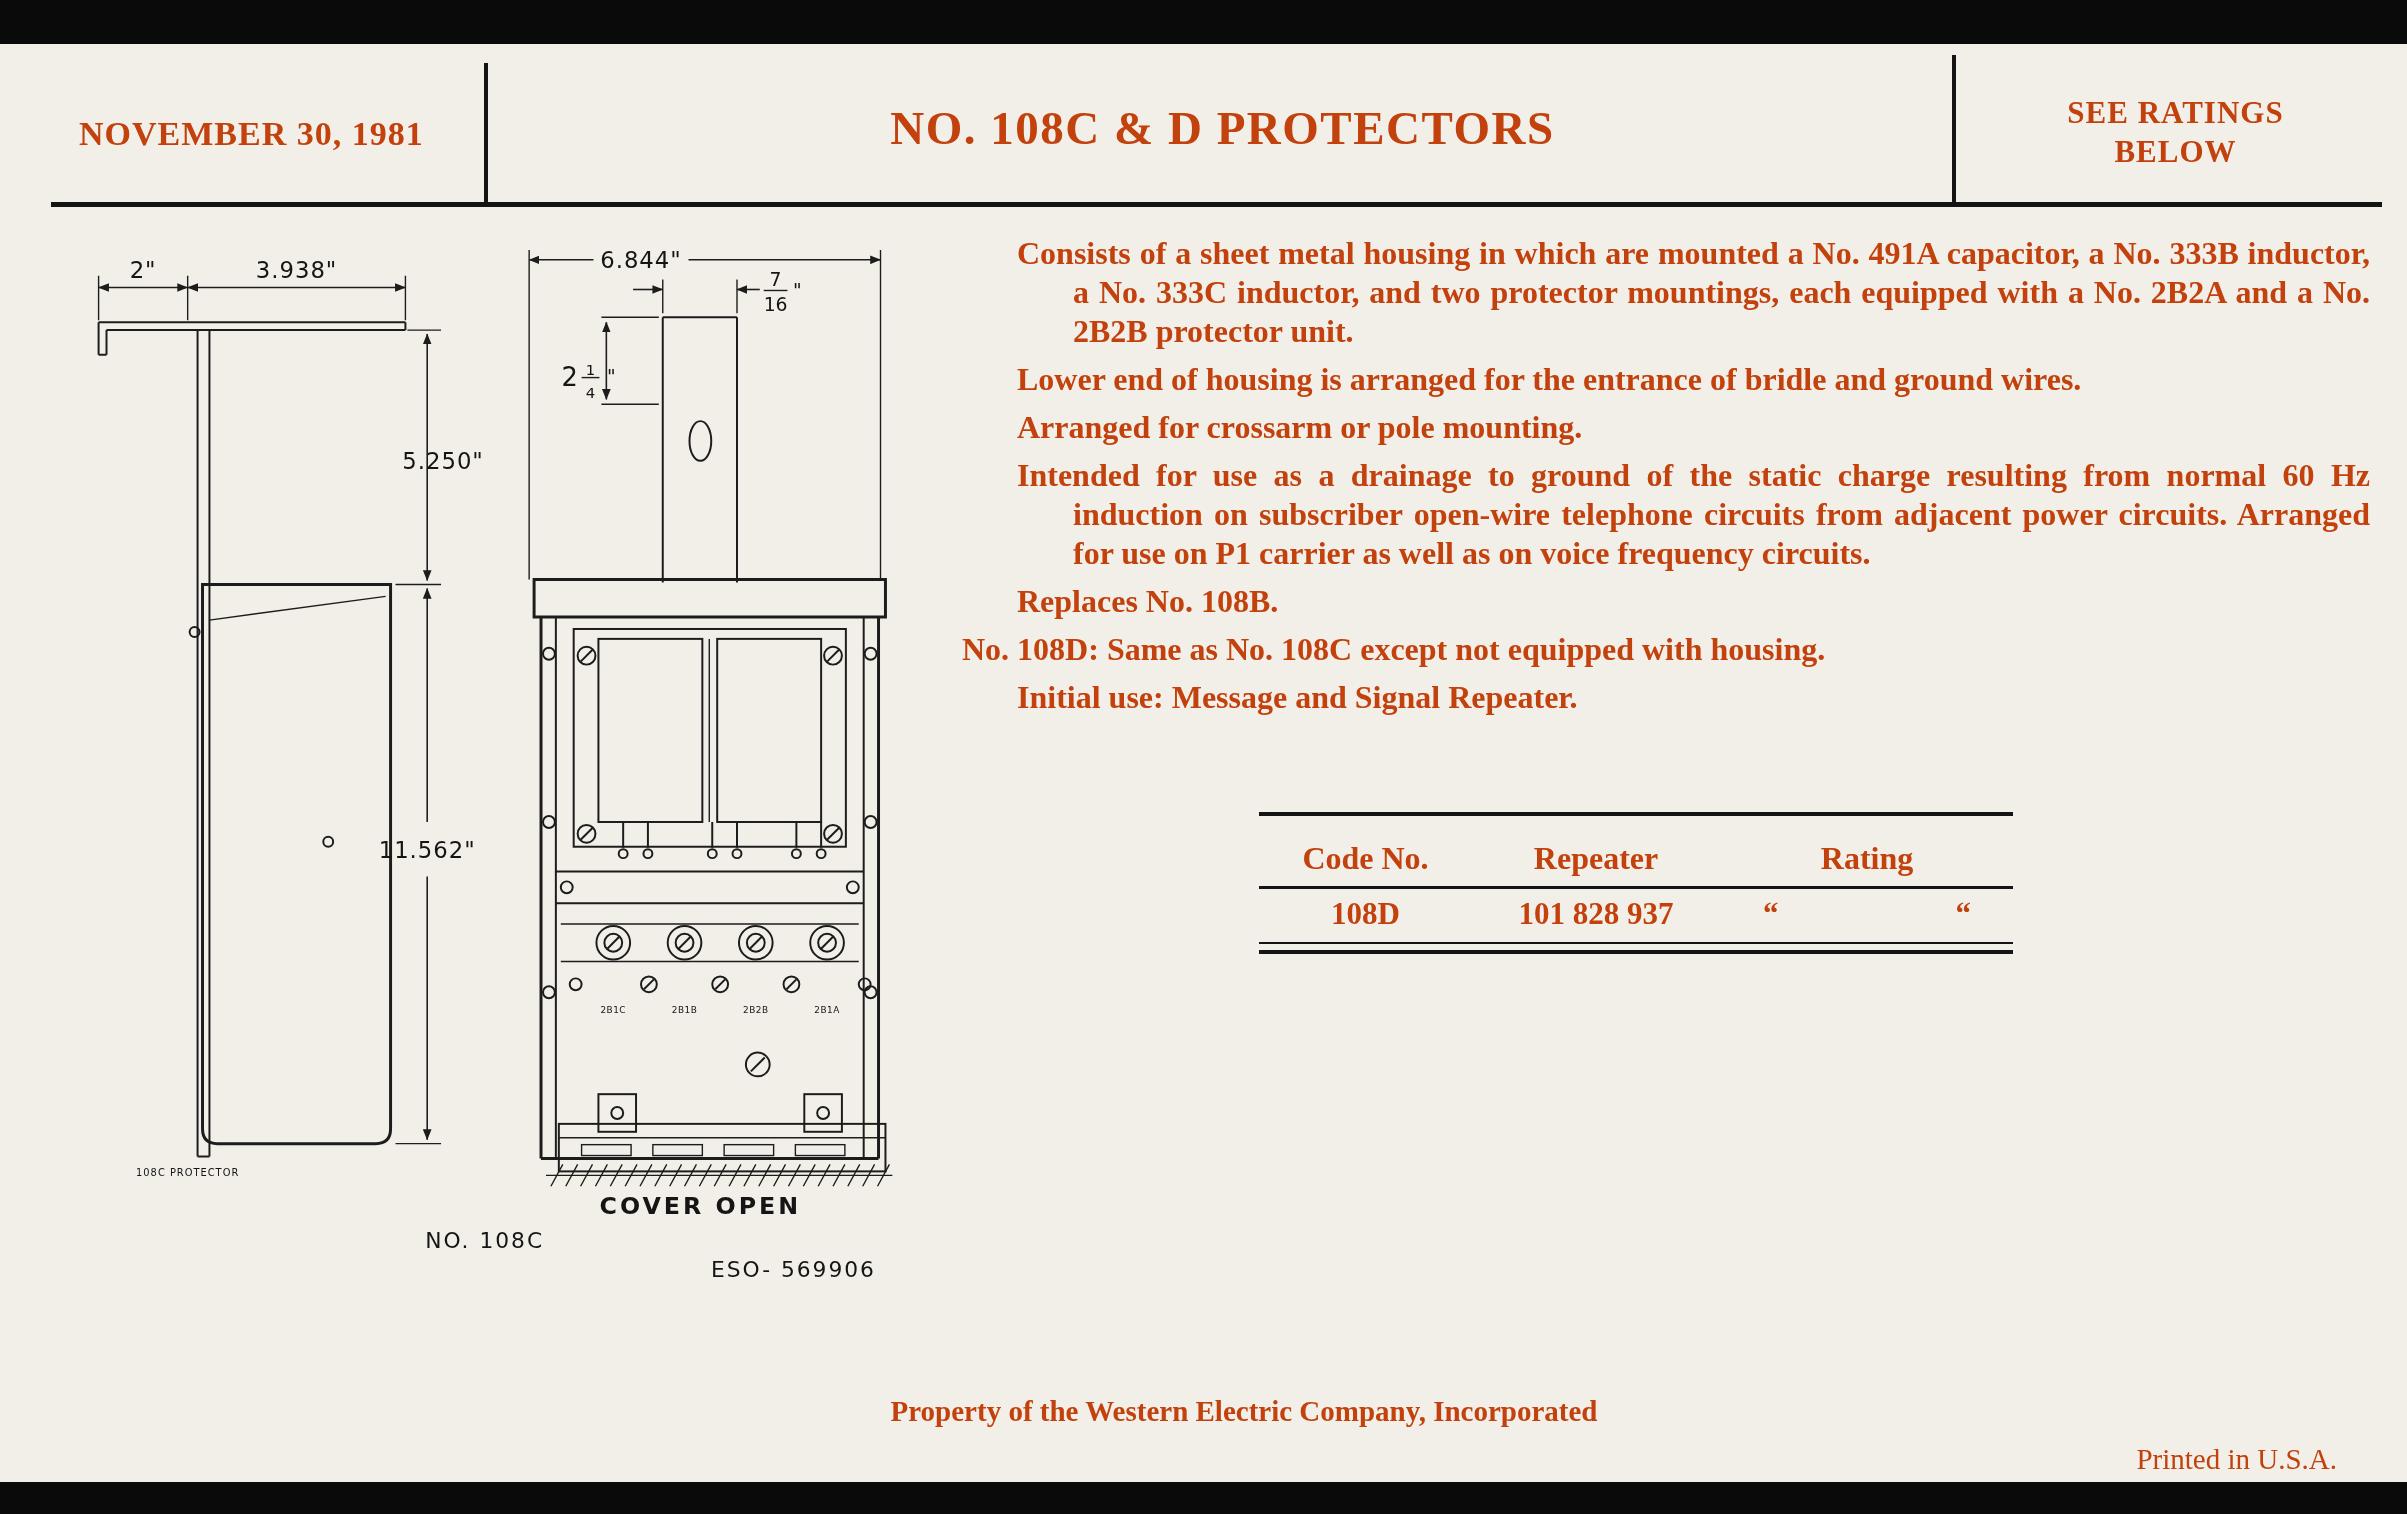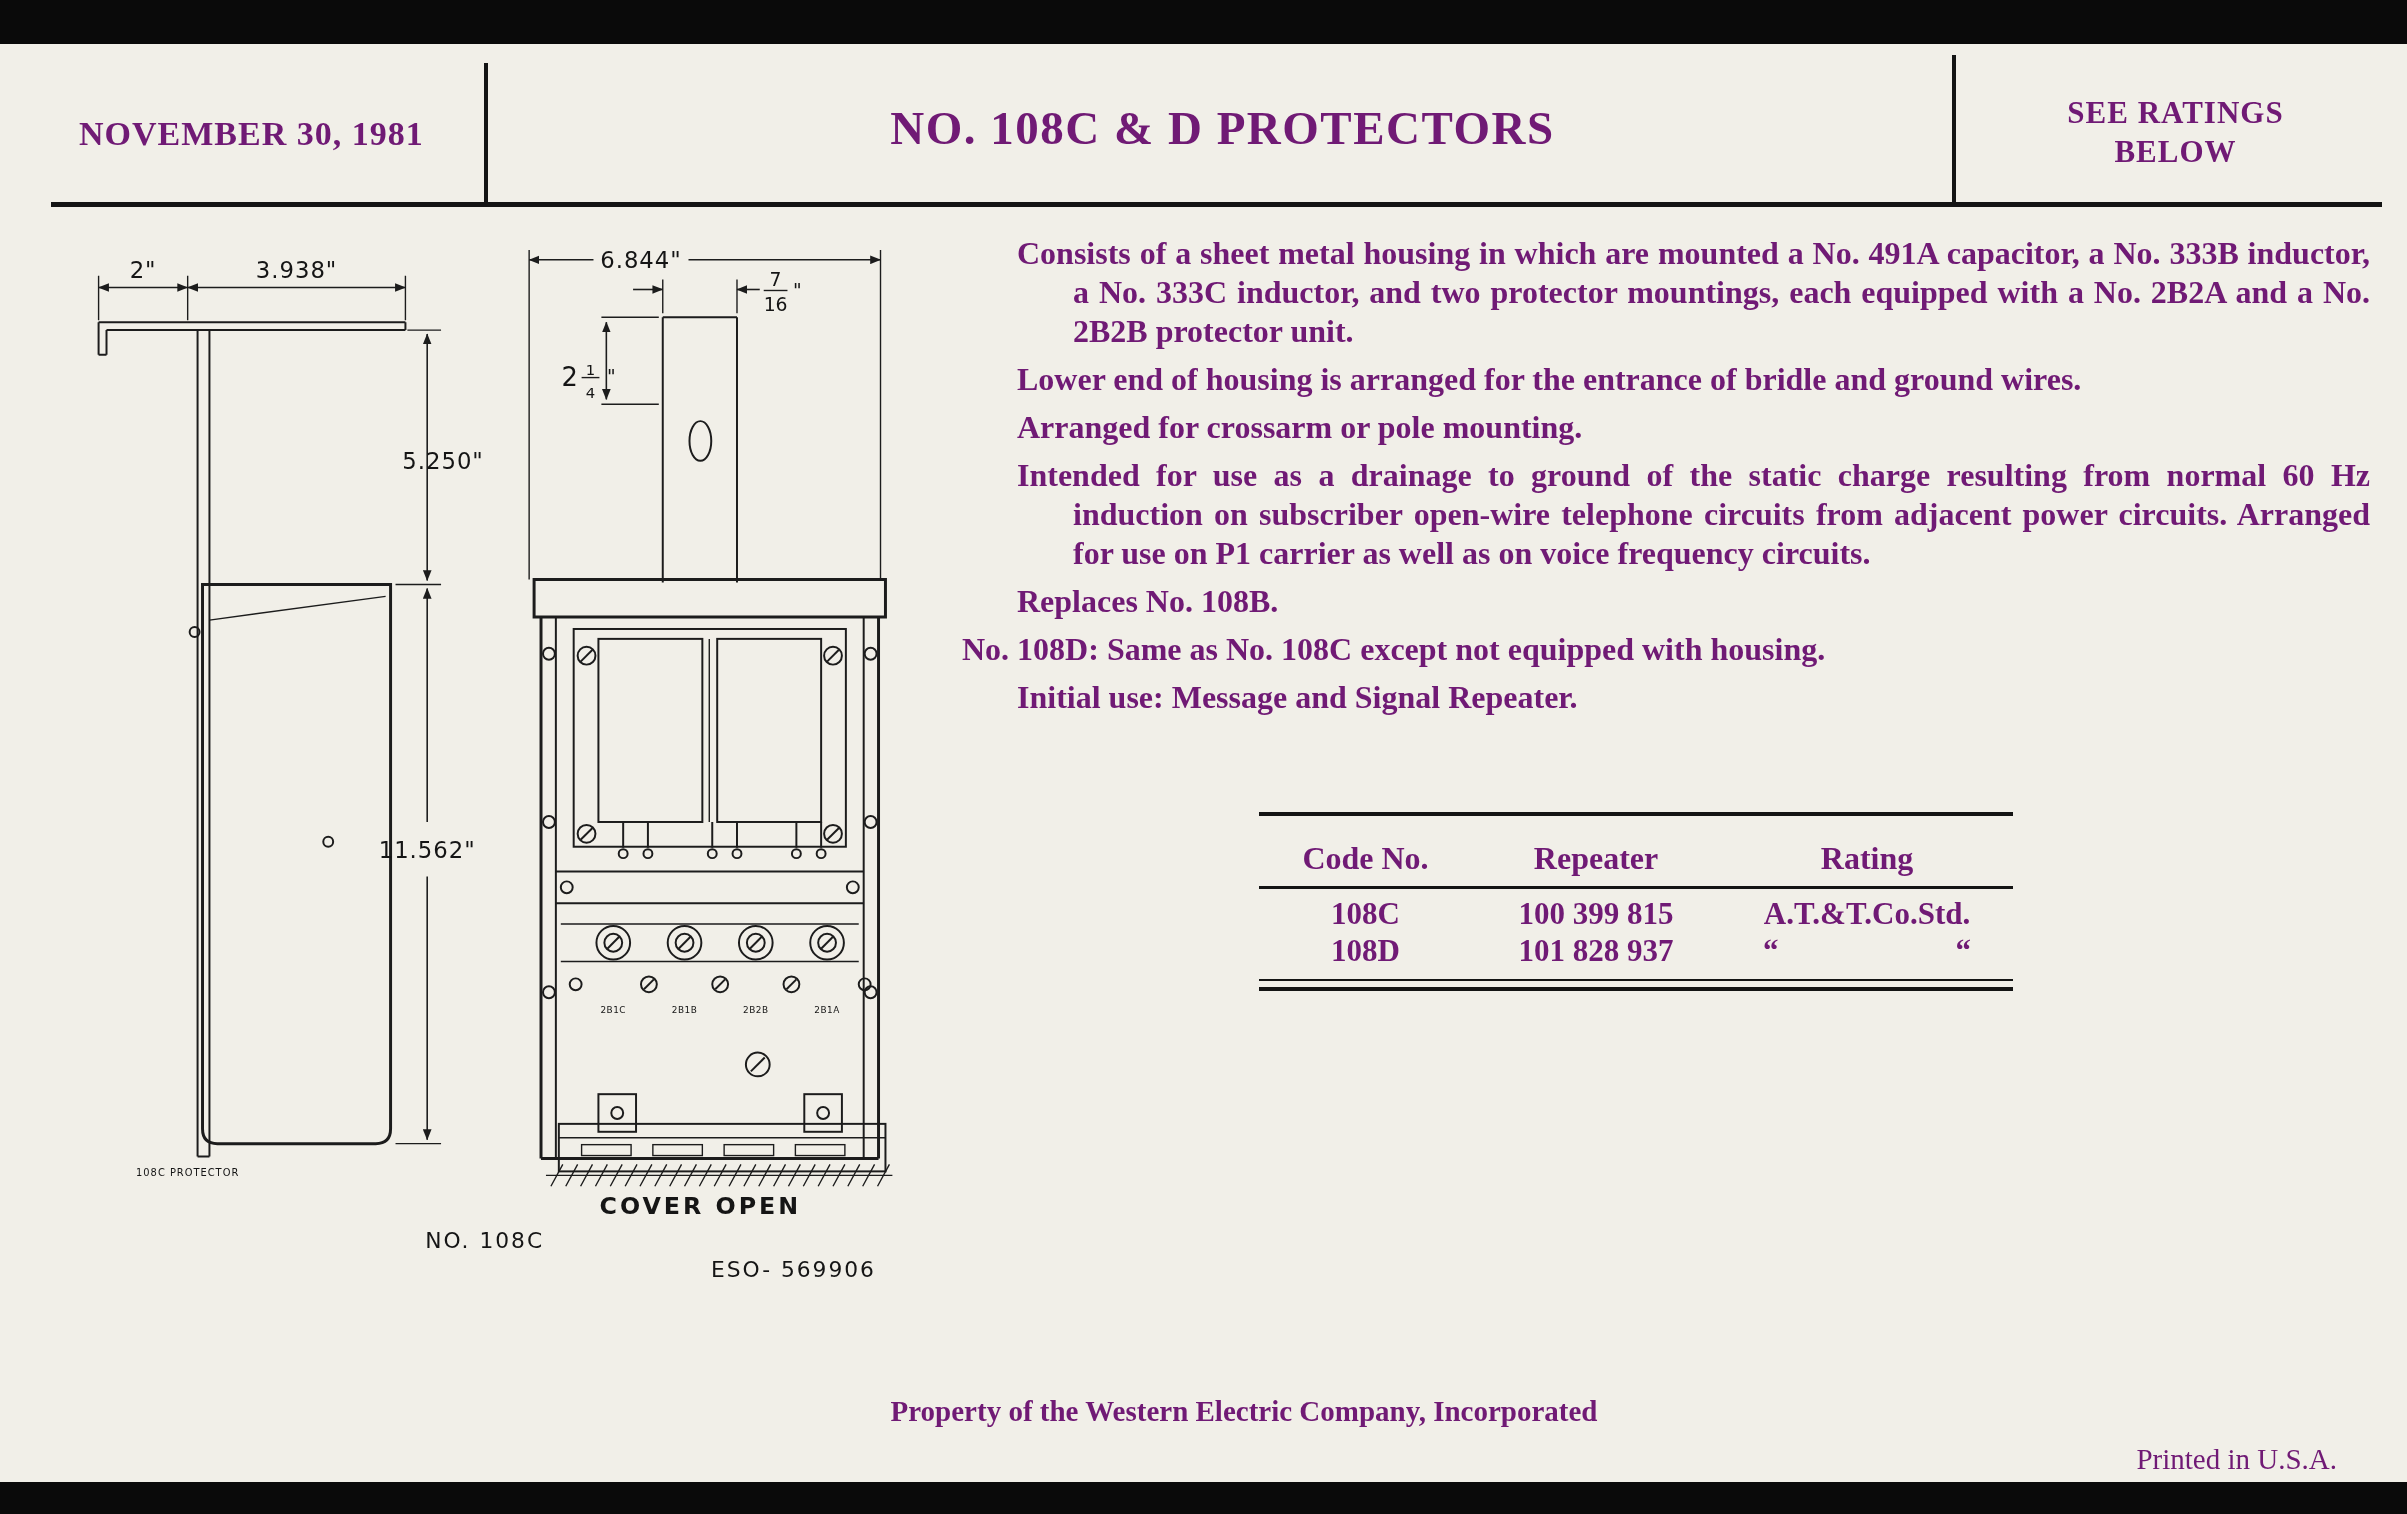--- a/index.html
+++ b/index.html
@@ -1,17 +1,17 @@
 <!DOCTYPE html>
 <html><head>
 <meta charset="utf-8">
 <style>
   html,body{margin:0;padding:0;background:#6f6f6f;}
   .page{position:relative;width:2408px;height:1515px;background:#f1efe8;overflow:hidden;
-        font-family:"Liberation Serif","DejaVu Serif",serif;color:#701a75;}
+        font-family:"Liberation Serif","DejaVu Serif",serif;color:#c2410c;}
   .bar{position:absolute;left:0;width:100%;background:#0a0a0a;}
   .bar.top{top:0;height:44px;}
   .bar.bottom{top:1482px;height:33px;}
 
   
   .date{position:absolute;left:79px;top:115px;font-size:34px;font-weight:700;letter-spacing:1px;}
   .title{position:absolute;left:693px;top:101px;width:1059px;margin:0;text-align:center;
          font-size:47px;font-weight:700;letter-spacing:1.5px;}
   .vdiv{position:absolute;width:4px;background:#141414;}
   .vdiv1{left:484px;top:63px;height:140px;}
@@ -238,25 +238,20 @@
   <section class="ratings-table">
     <div class="t-rule"></div>
     <div class="t-head">
       <span>Code No.</span>
       <span>Repeater</span>
       <span>Rating</span>
     </div>
     <div class="t-rule mid"></div>
     <div class="t-rows">
       <div class="t-row">
-        <span>108C</span>
-        <span>100 399 815</span>
-        <span>A.T.&amp;T.Co.Std.</span>
-      </div>
-      <div class="t-row">
         <span>108D</span>
         <span>101 828 937</span>
         <span>
           <span class="ditto">
             <span>“</span>
             <span>“</span>
           </span>
         </span>
       </div>
     </div>

